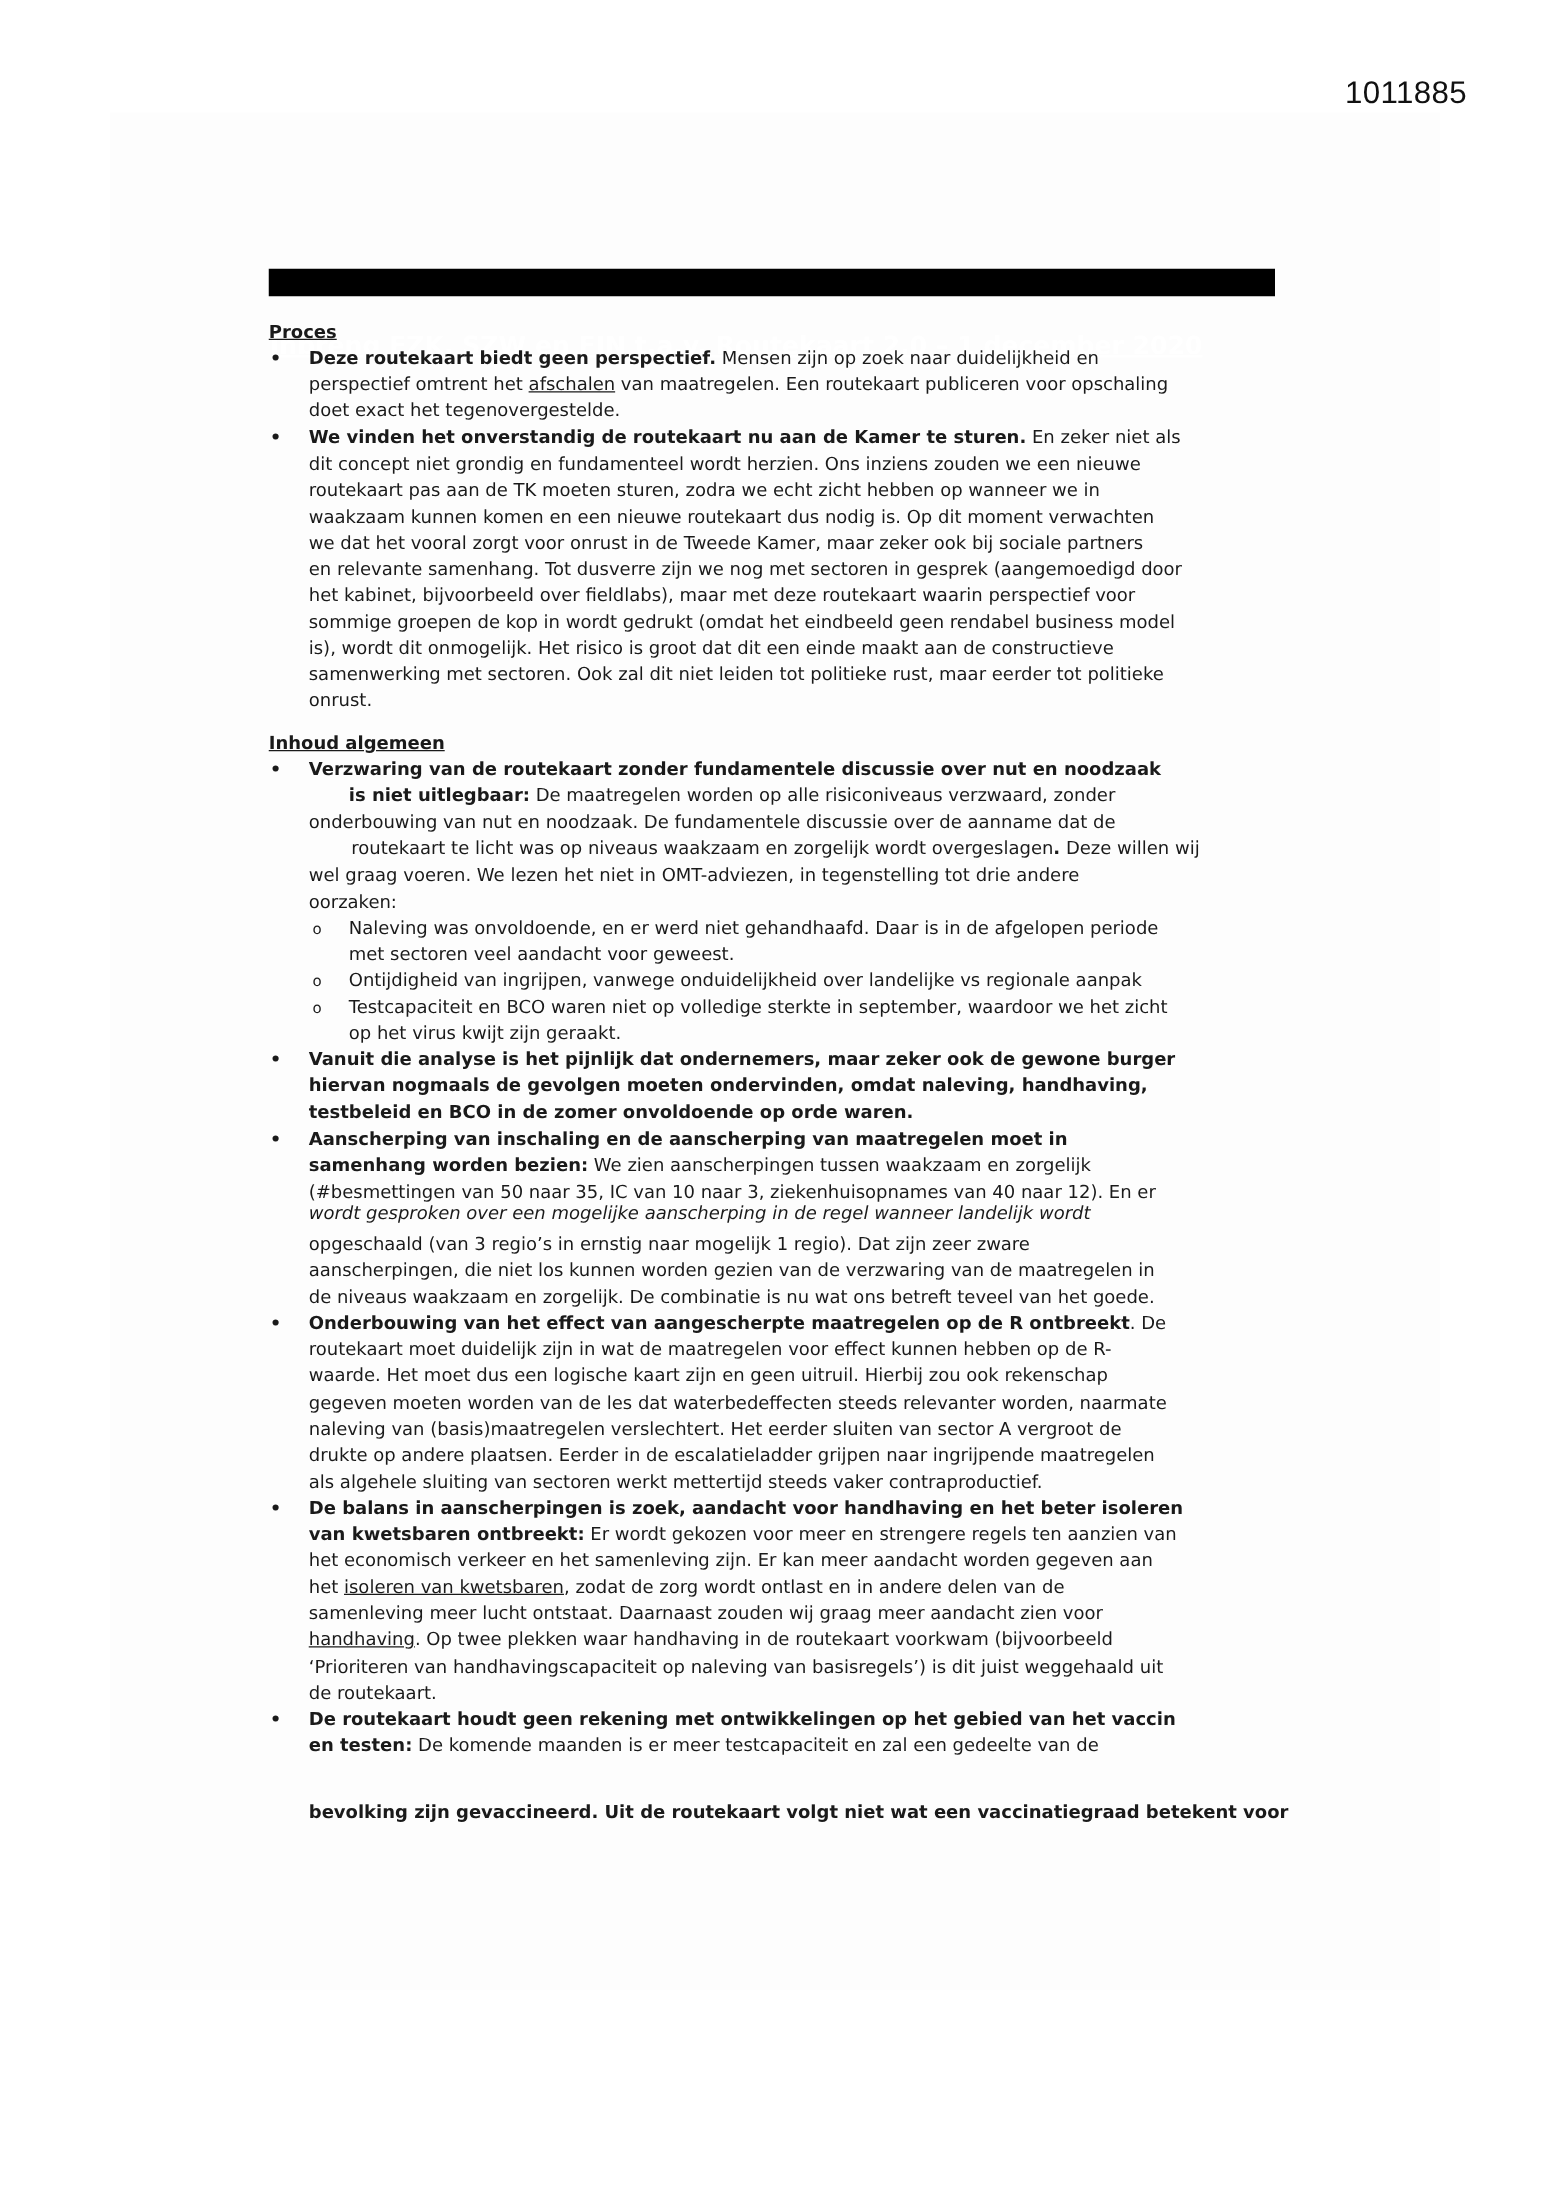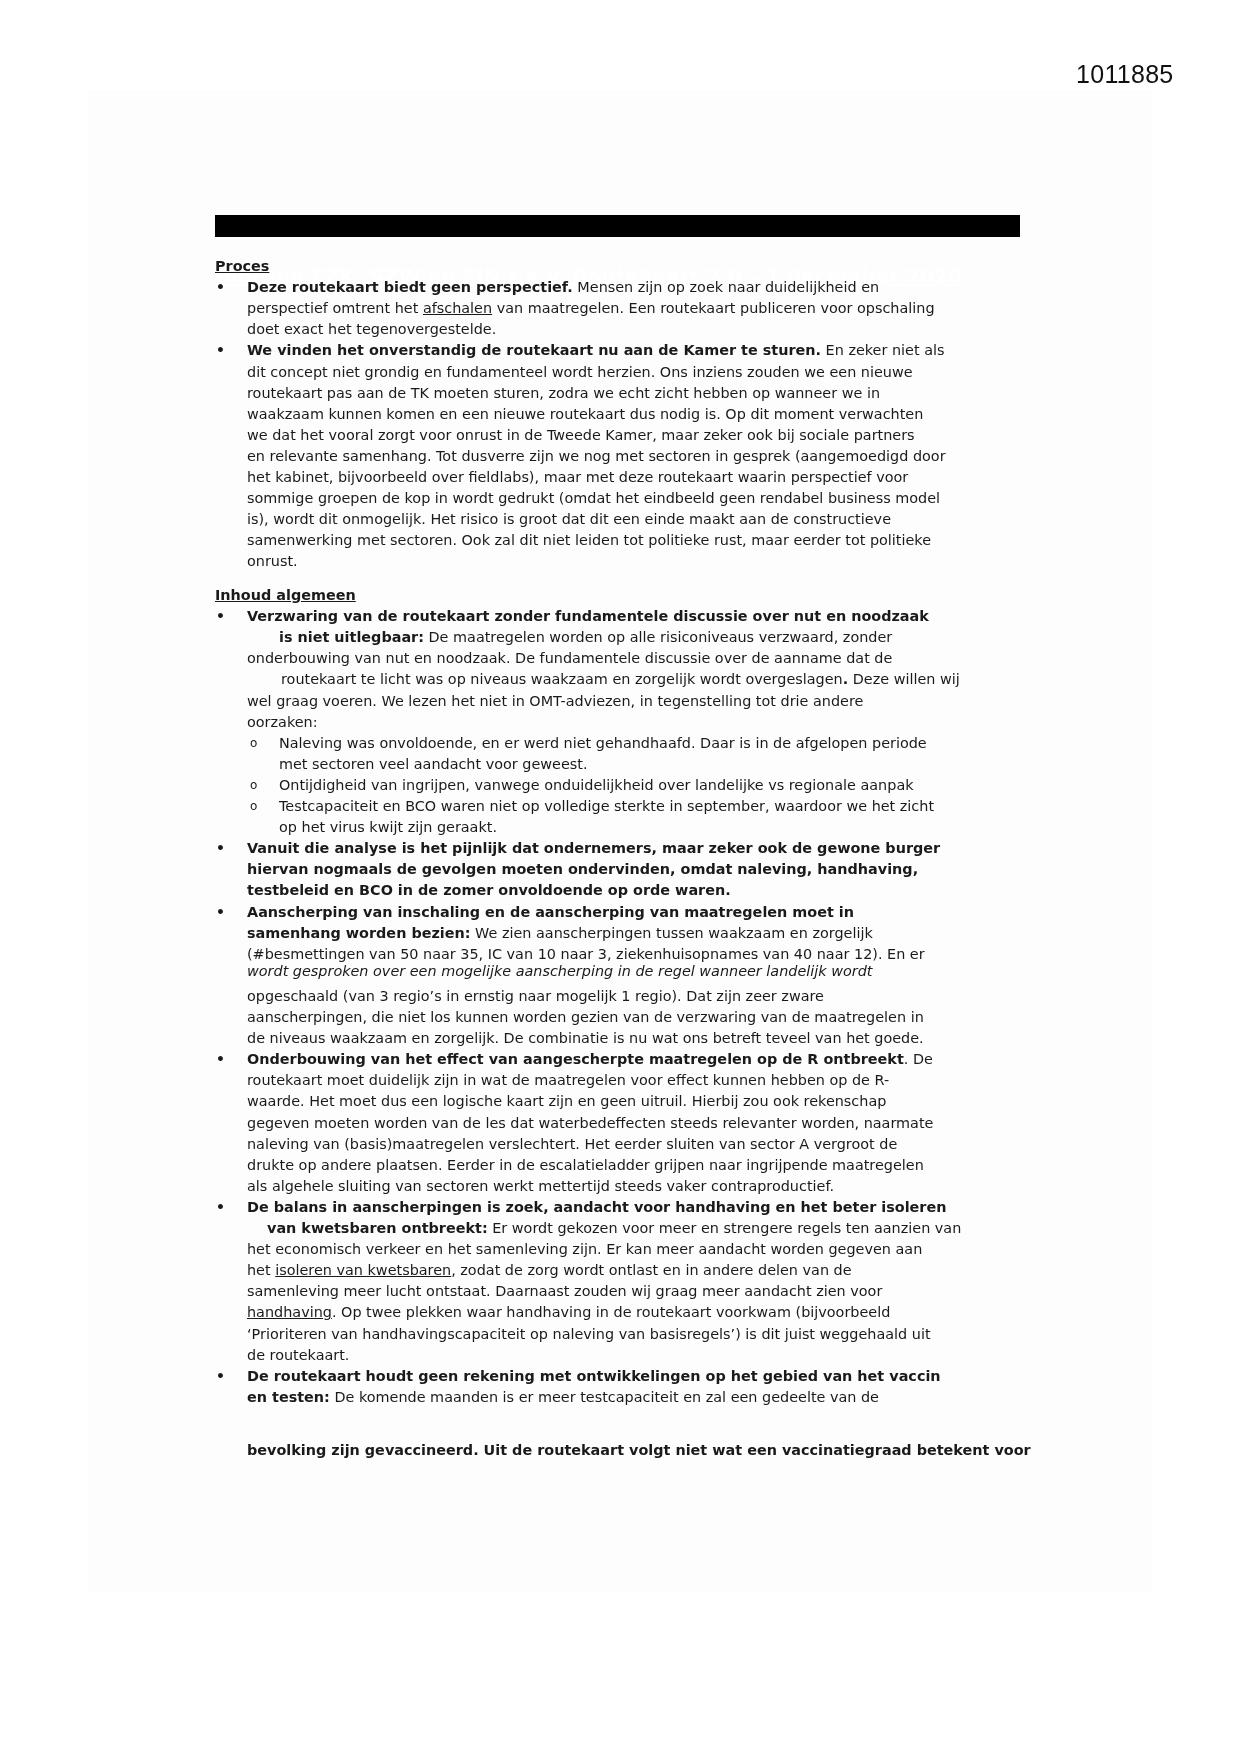--- a/index.html
+++ b/index.html
@@ -101,21 +101,21 @@
     <div class="bullet" style="top: 1049.2px; left: 216px;">•</div>
     <div class="line" style="top: 1049.2px; left: 247px;"><span class="b">Onderbouwing van het effect van aangescherpte maatregelen op de R ontbreekt</span><span>. De</span></div>
     <div class="line" style="top: 1070.3px; left: 247px;"><span>routekaart moet duidelijk zijn in wat de maatregelen voor effect kunnen hebben op de R-</span></div>
     <div class="line" style="top: 1091.4px; left: 247px;"><span>waarde. Het moet dus een logische kaart zijn en geen uitruil. Hierbij zou ook rekenschap</span></div>
     <div class="line" style="top: 1112.5px; left: 247px;"><span>gegeven moeten worden van de les dat waterbedeffecten steeds relevanter worden, naarmate</span></div>
     <div class="line" style="top: 1133.6px; left: 247px;"><span>naleving van (basis)maatregelen verslechtert. Het eerder sluiten van sector A vergroot de</span></div>
     <div class="line" style="top: 1154.7px; left: 247px;"><span>drukte op andere plaatsen. Eerder in de escalatieladder grijpen naar ingrijpende maatregelen</span></div>
     <div class="line" style="top: 1175.8px; left: 247px;"><span>als algehele sluiting van sectoren werkt mettertijd steeds vaker contraproductief.</span></div>
     <div class="bullet" style="top: 1196.9px; left: 216px;">•</div>
     <div class="line" style="top: 1196.9px; left: 247px;"><span class="b">De balans in aanscherpingen is zoek, aandacht voor handhaving en het beter isoleren</span></div>
-    <div class="line" style="top: 1218px; left: 247px; margin-left: 20px;"><span class="b">van kwetsbaren ontbreekt:</span><span> Er wordt gekozen voor meer en strengere regels ten aanzien van</span></div>
+    <div class="line" style="top: 1218px; left: 247px;"><span class="b">van kwetsbaren ontbreekt:</span><span> Er wordt gekozen voor meer en strengere regels ten aanzien van</span></div>
     <div class="line" style="top: 1239.1px; left: 247px;"><span>het economisch verkeer en het samenleving zijn. Er kan meer aandacht worden gegeven aan</span></div>
     <div class="line" style="top: 1260.2px; left: 247px;"><span>het </span><span class="u">isoleren van kwetsbaren</span><span>, zodat de zorg wordt ontlast en in andere delen van de</span></div>
     <div class="line" style="top: 1281.3px; left: 247px;"><span>samenleving meer lucht ontstaat. Daarnaast zouden wij graag meer aandacht zien voor</span></div>
     <div class="line" style="top: 1302.4px; left: 247px;"><span class="u">handhaving</span><span>. Op twee plekken waar handhaving in de routekaart voorkwam (bijvoorbeeld</span></div>
     <div class="line" style="top: 1323.5px; left: 247px;"><span>‘Prioriteren van handhavingscapaciteit op naleving van basisregels’) is dit juist weggehaald uit</span></div>
     <div class="line" style="top: 1344.6px; left: 247px;"><span>de routekaart.</span></div>
     <div class="bullet" style="top: 1365.7px; left: 216px;">•</div>
     <div class="line" style="top: 1365.7px; left: 247px;"><span class="b">De routekaart houdt geen rekening met ontwikkelingen op het gebied van het vaccin</span></div>
     <div class="line" style="top: 1386.8px; left: 247px;"><span class="b">en testen:</span><span> De komende maanden is er meer testcapaciteit en zal een gedeelte van de</span></div>
     <div class="line" style="top: 1440px; left: 247px; font-weight: bold;"><span>bevolking zijn gevaccineerd. Uit de routekaart volgt niet wat een vaccinatiegraad betekent voor</span></div>

